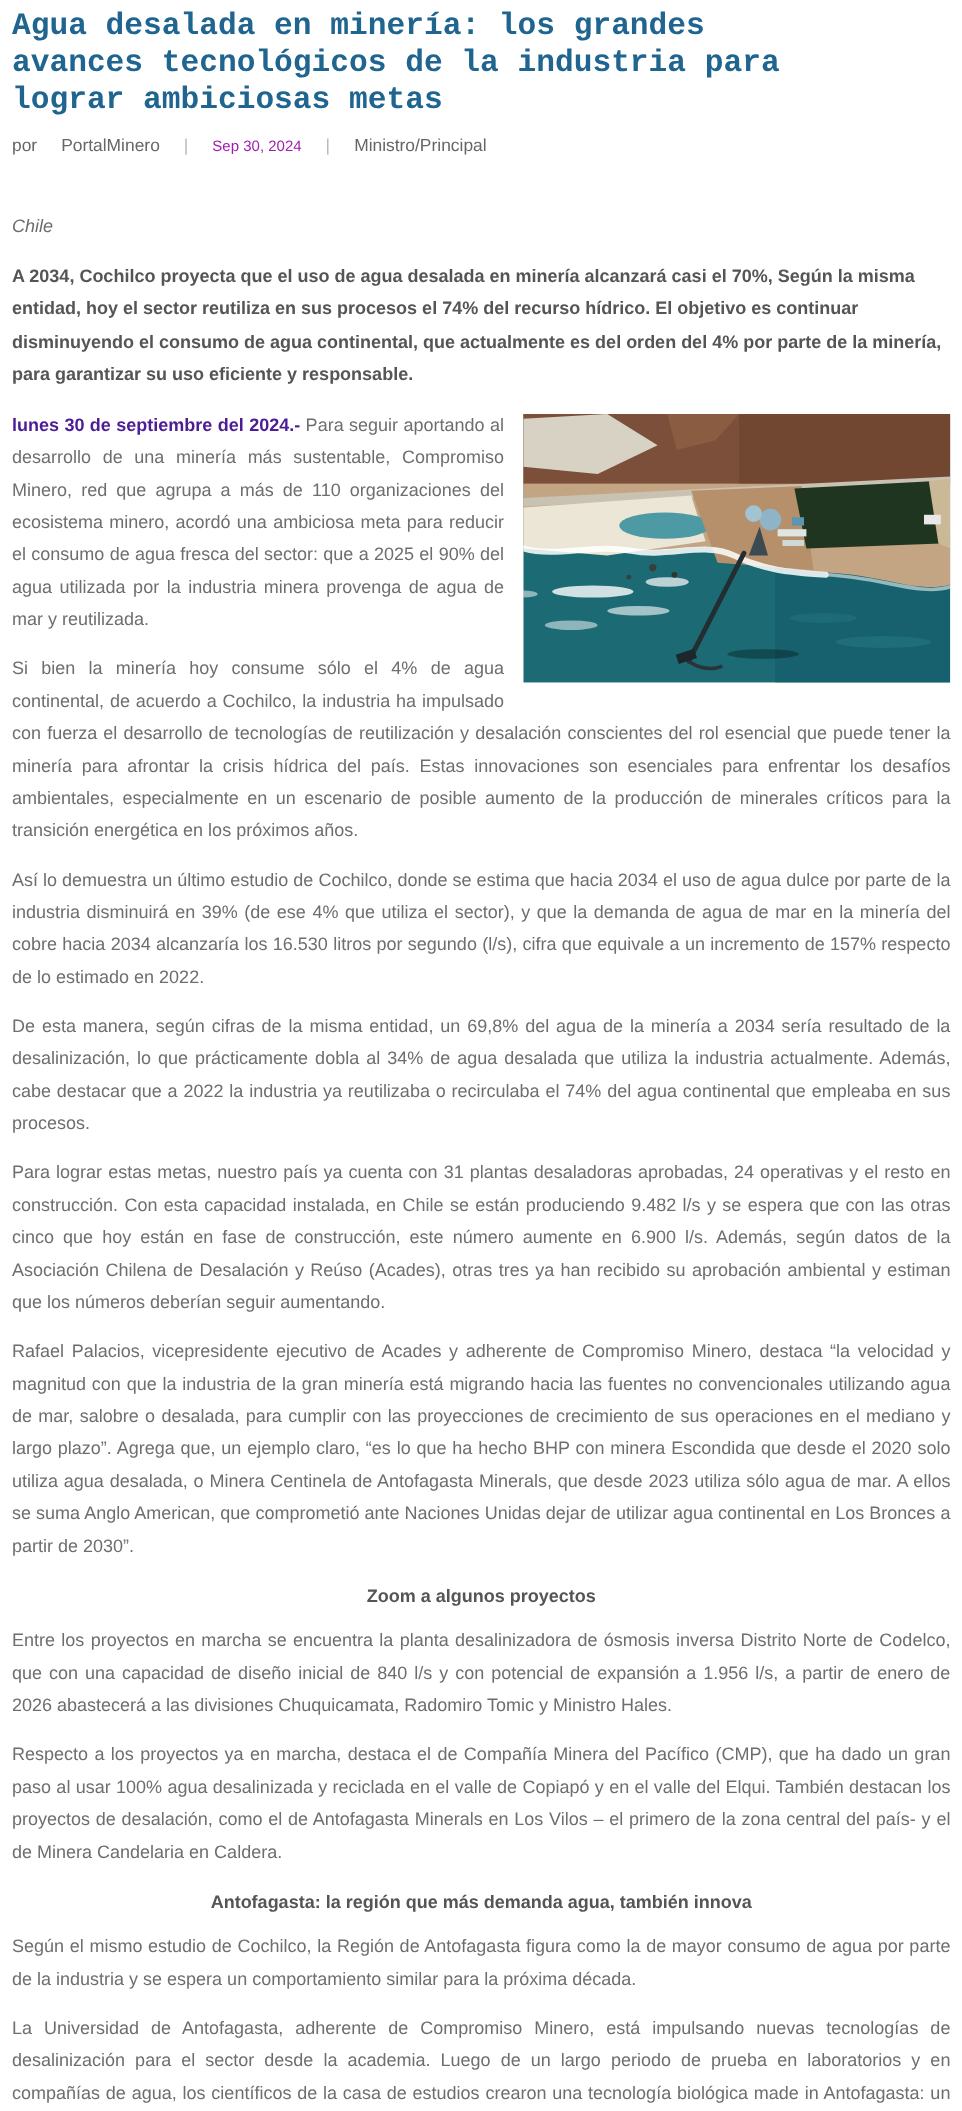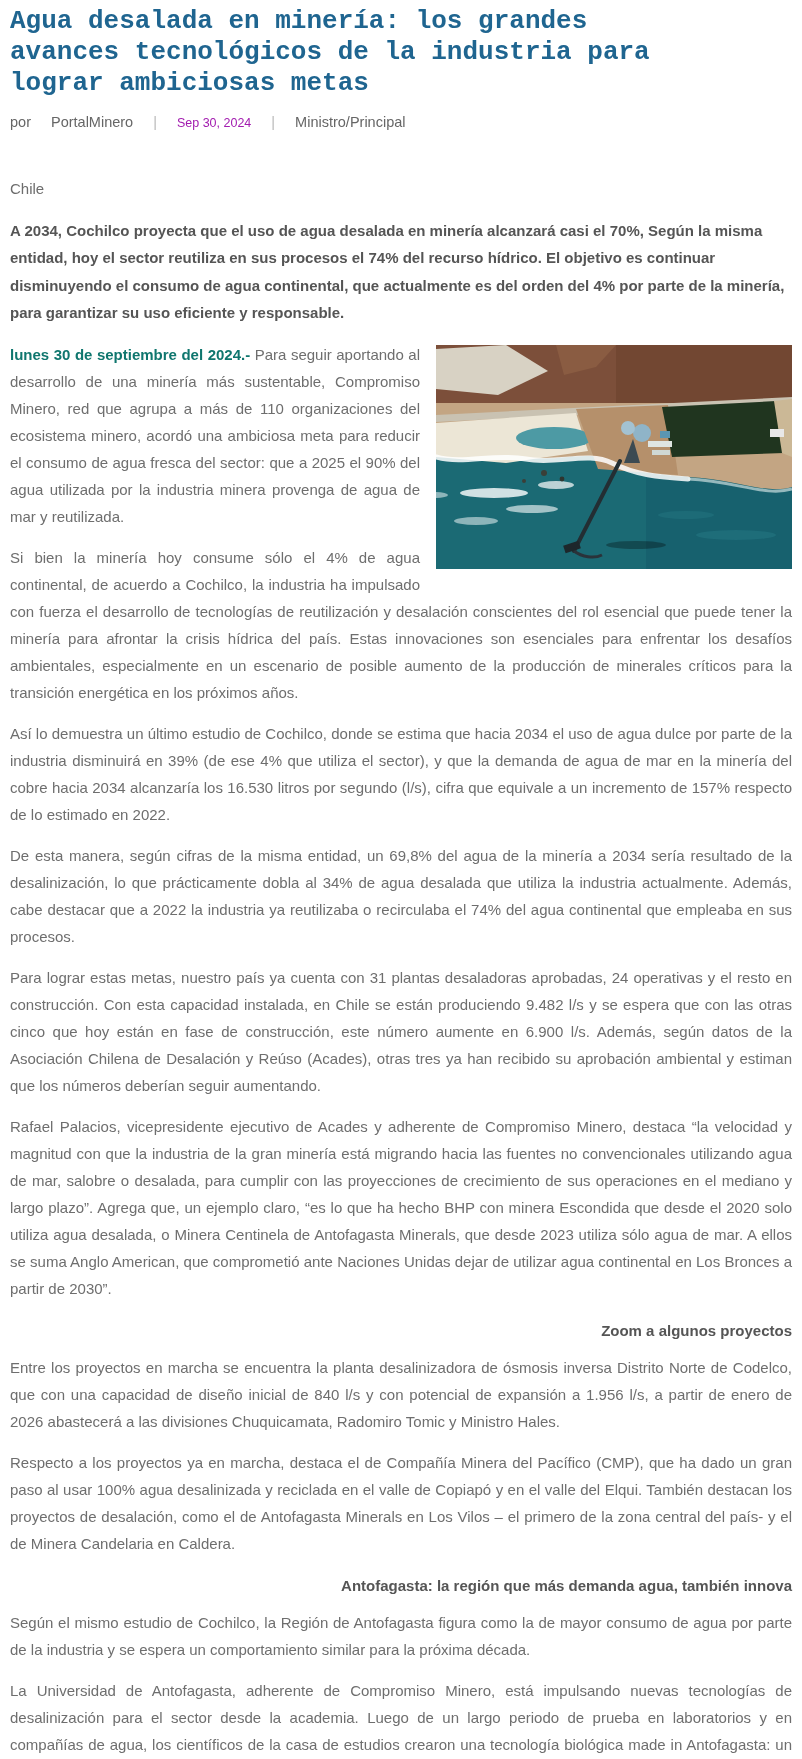--- a/index.html
+++ b/index.html
@@ -28,47 +28,48 @@
     color: #666666;
     display: flex;
     align-items: baseline;
     gap: 20px;
   }
   .byline .sep { color: #b9b9b9; font-weight: 300; }
   .byline .date { color: #a21caf; font-size: 12.5px; }
   .byline .author, .byline .category { color: #666666; text-decoration: none; cursor: pointer; }
   .post-content { margin-top: 46px; }
   .location {
+    font-style: italic;
     color: #6d6d6d;
     font-size: 15px;
     margin: 0 0 16px 0;
     line-height: 1.7;
   }
   .lead {
     font-weight: bold;
     color: #555555;
     font-size: 15px;
     line-height: 1.82;
     margin: 0 0 15px 0;
     text-align: left;
   }
   .body-p {
     color: #6e6e6e;
     font-size: 15px;
     line-height: 1.8;
     text-align: justify;
     margin: 0 0 14px 0;
   }
-  .body-p strong { color: #0f766e; }
+  .body-p strong { color: #4c1d95; }
   .sub-heading {
     color: #555555;
     font-weight: bold;
     font-size: 15px;
     margin: 20px 0 15px 0;
-    text-align: right;
+    text-align: center;
   }
   figure.article-photo {
     float: right;
     width: 356px;
     height: 224px;
     margin: 4px 0 10px 16px;
     padding: 0;
     overflow: hidden;
   }
   figure.article-photo svg { display: block; width: 356px; height: 224px; }

